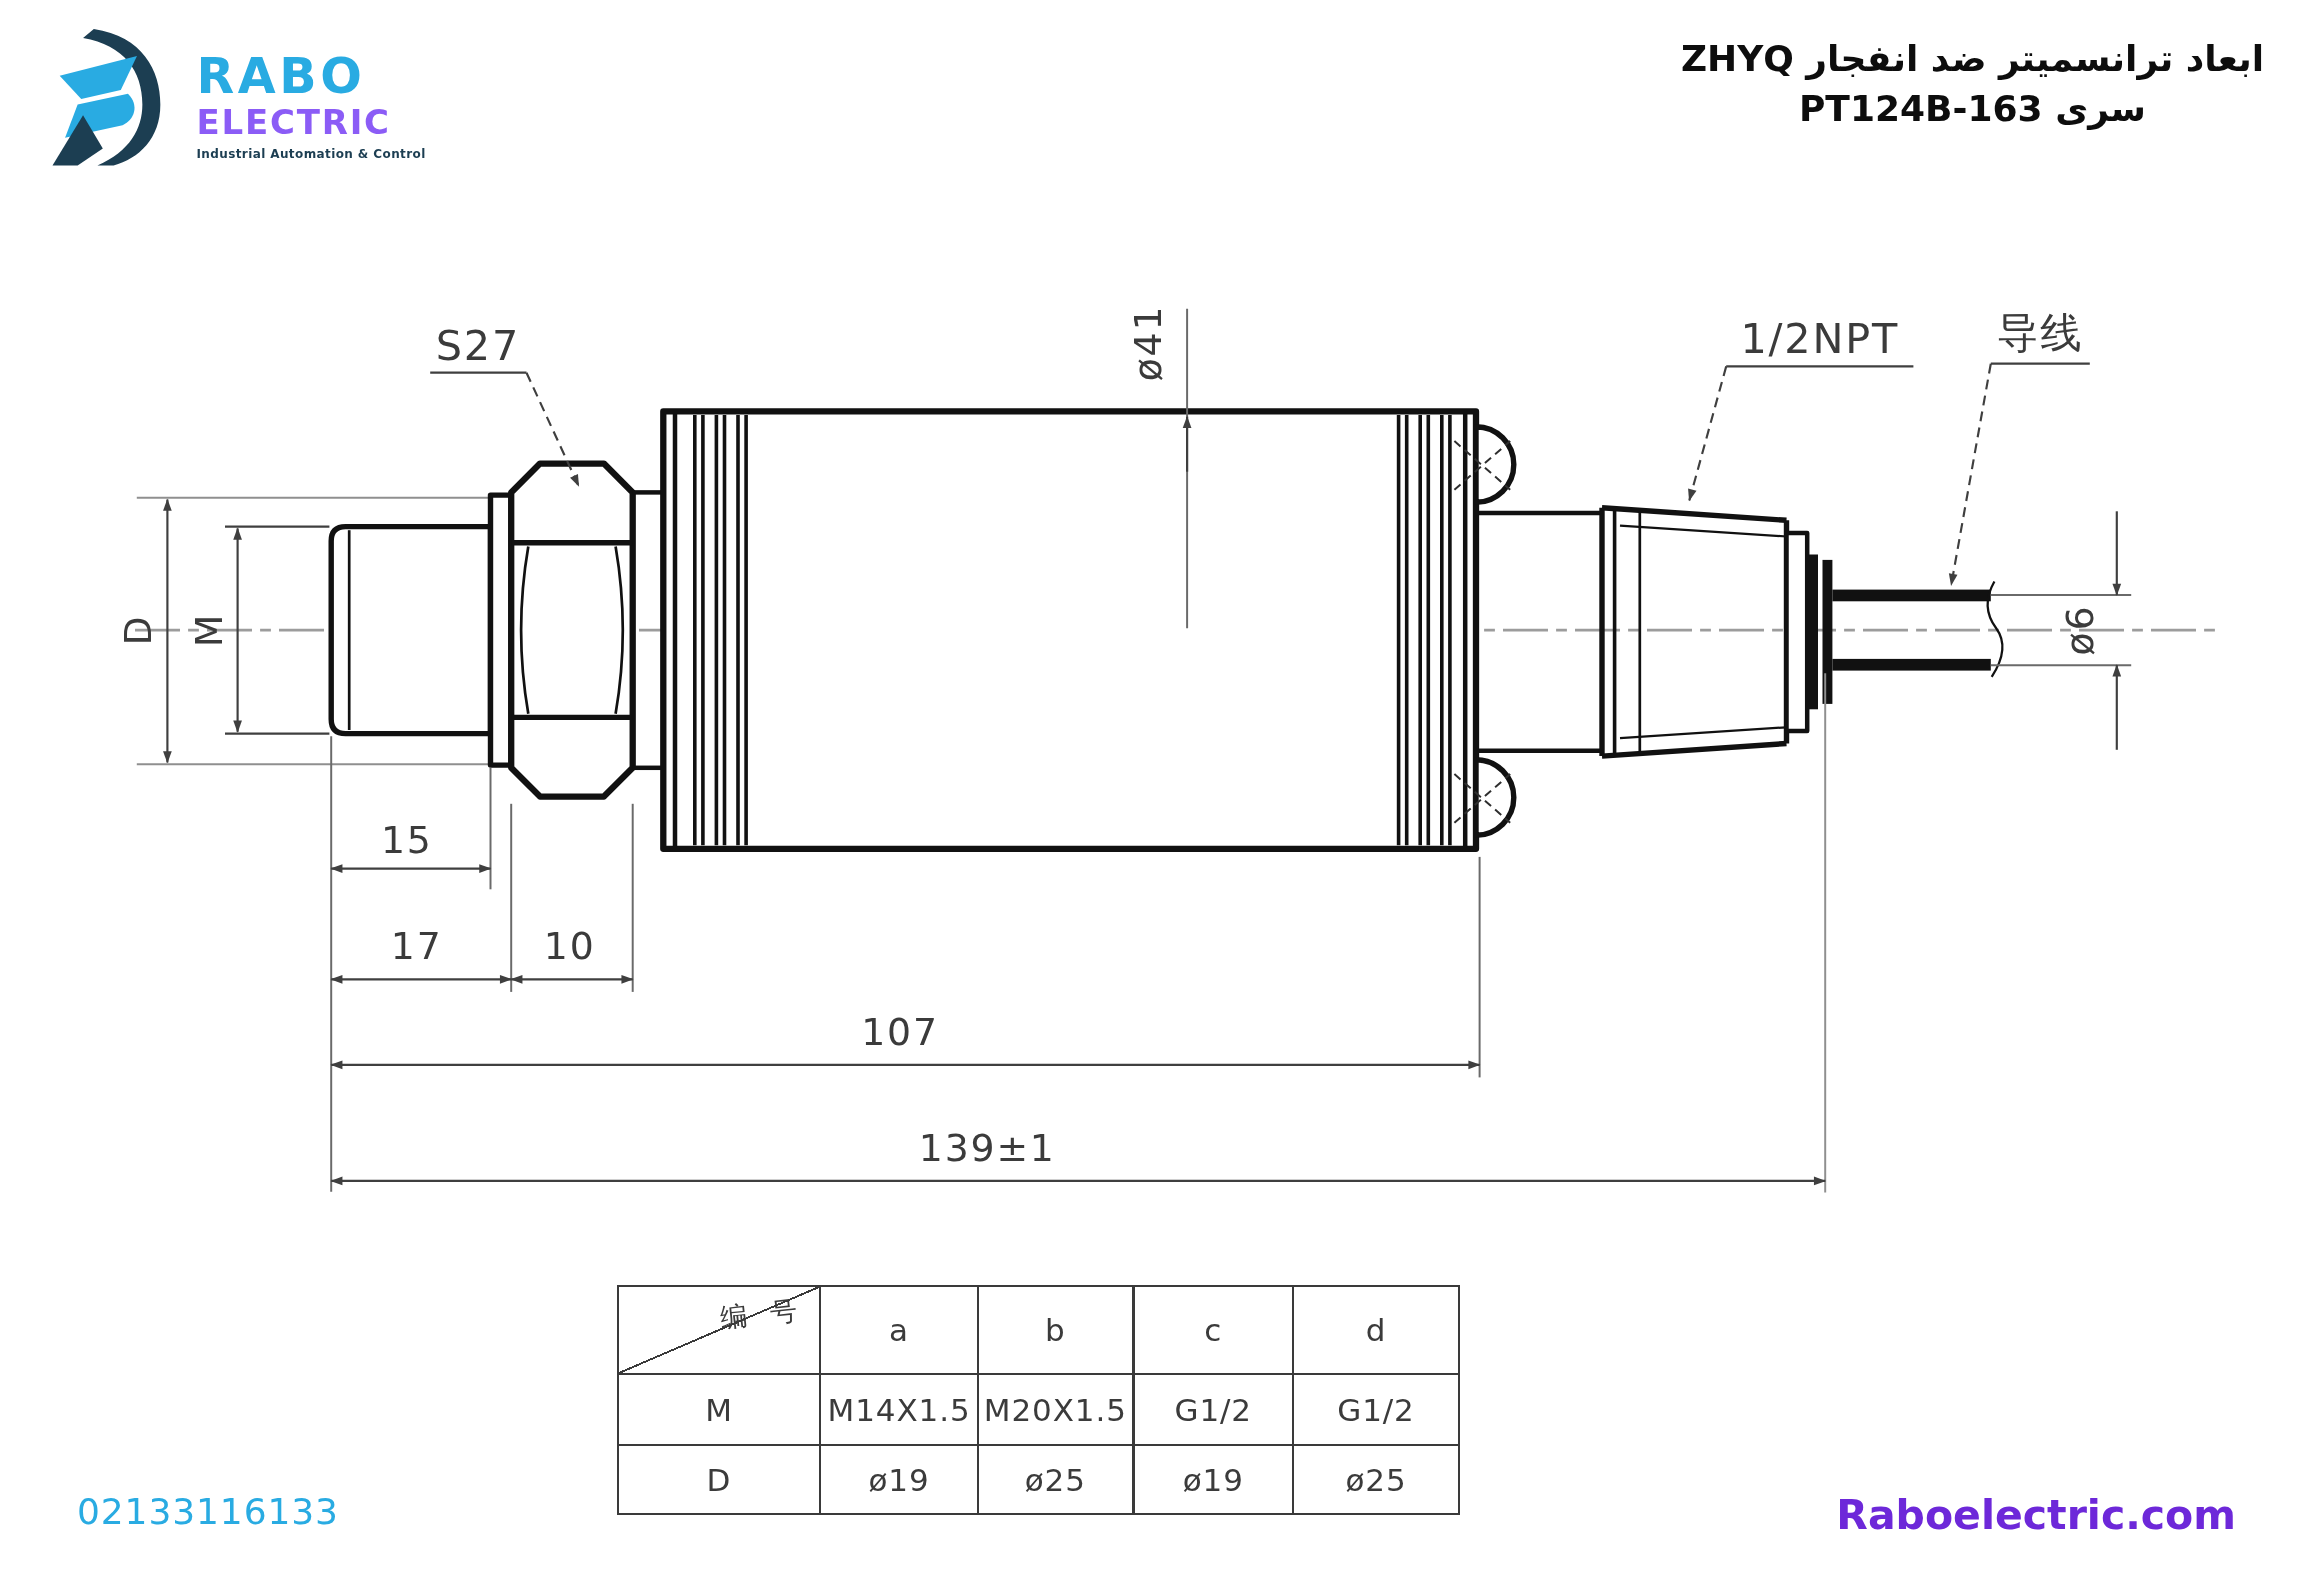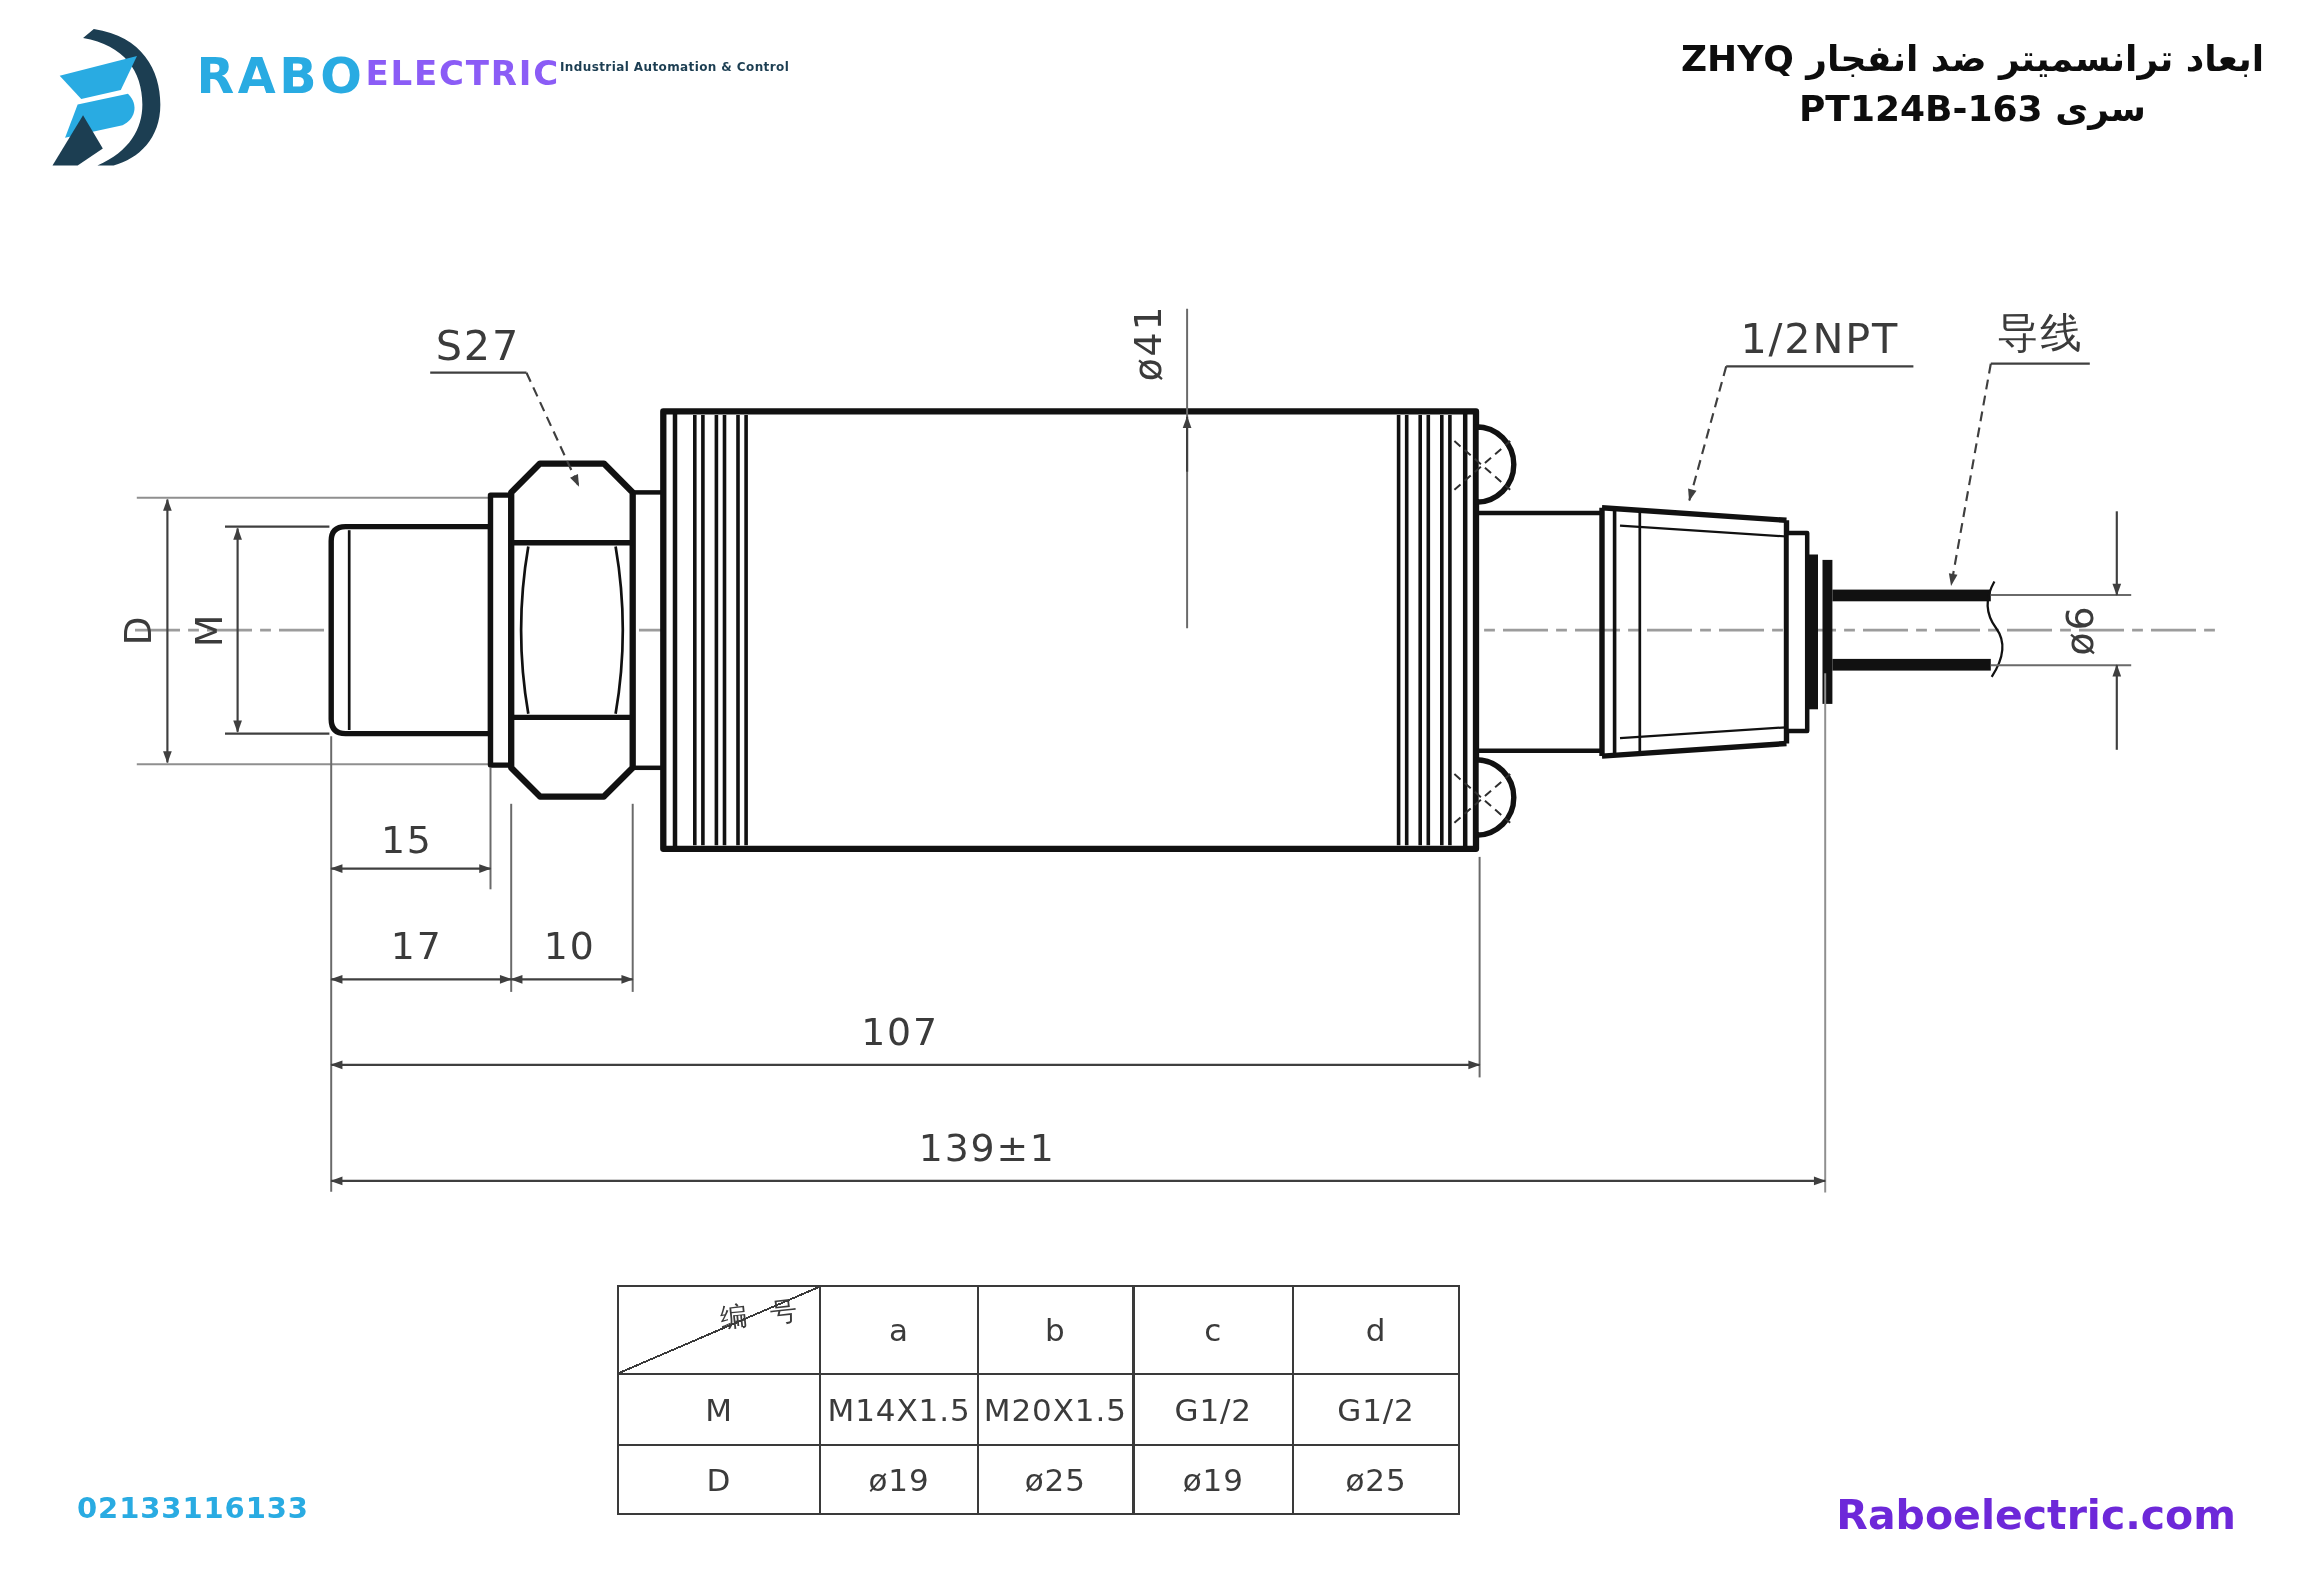--- a/index.html
+++ b/index.html
@@ -1,21 +1,21 @@
 <!DOCTYPE html>
 <html style="font-size:14.4px"><head>
 <meta charset="utf-8">
 <style>
   html,body{margin:0;padding:0;background:#ffffff;}
   .canvas{position:relative;width:2304px;height:1595px;background:#fff;overflow:hidden;
           font-family:"DejaVu Sans",sans-serif;}
   
   .logo{position:absolute;left:47px;top:20px;display:flex;align-items:flex-start;}
   .logo-mark{width:144px;height:151px;}
-  .logo-text{margin-left:5.4px;margin-top:32px;display:flex;flex-direction:row;line-height:1;}
+  .logo-text{margin-left:5.4px;margin-top:32px;display:flex;flex-direction:column;line-height:1;}
   .logo-brand{color:#29abe2;font-size:49px;font-weight:bold;letter-spacing:3.6px;}
   .logo-brand2{color:#8b5cf6;font-size:34px;font-weight:bold;letter-spacing:1.8px;margin-top:3.6px;}
   .logo-tagline{color:#1c3e52;font-size:12px;font-weight:bold;margin-top:9px;letter-spacing:0.4px;}
   
   .title{position:absolute;right:40px;top:34px;direction:rtl;text-align:center;
          color:#0d0d0d;font-weight:bold;font-size:36px;line-height:1.38;}
   
   .drawing{position:absolute;left:0;top:0;}
   .part{fill:#ffffff;stroke:#111111;stroke-width:7;stroke-linejoin:round;}
   .pl{stroke:#111111;fill:none;stroke-linejoin:round;}
@@ -35,21 +35,21 @@
                  color:#3b3b3b;font-size:31px;letter-spacing:0.9px;padding:0;}
   .spec-table .head-row td{height:86px;}
   .spec-table .m-row td{height:69px;}
   .spec-table .d-row td{height:67px;}
   td.corner{position:relative;
     background:linear-gradient(to bottom right,transparent 49.4%,#3a3a3a 49.4%,#3a3a3a 50.6%,transparent 50.6%);}
   .corner-label{position:absolute;top:9px;right:14.4px;font-size:27px;letter-spacing:7.2px;
                 transform:rotate(-6deg);}
   td.heavy-l{border-left-width:3.2px;}
   
-  .phone{position:absolute;left:77px;top:1491px;color:#29abe2;font-size:29px;font-weight:bold;letter-spacing:0.9px;}
+  .phone{position:absolute;left:77px;top:1491px;color:#29abe2;font-size:36px;font-weight:normal;letter-spacing:0.9px;}
   .website{position:absolute;right:68px;top:1491px;color:#6d28d9;font-size:41px;font-weight:bold;}
 </style>
 </head>
 <body>
 
 <div class="canvas">
 
   <div class="logo">
     <svg class="logo-mark" viewBox="0 0 160 168">
       <path d="M52,10 C106,18 126,56 126,94 C126,132 102,154 74,162 L56,162

